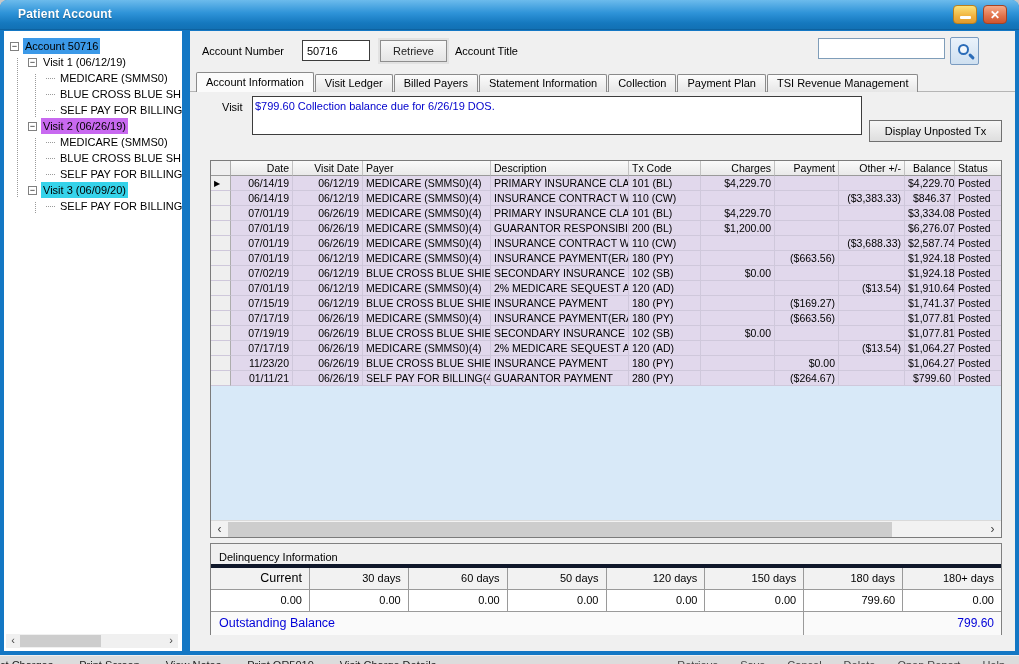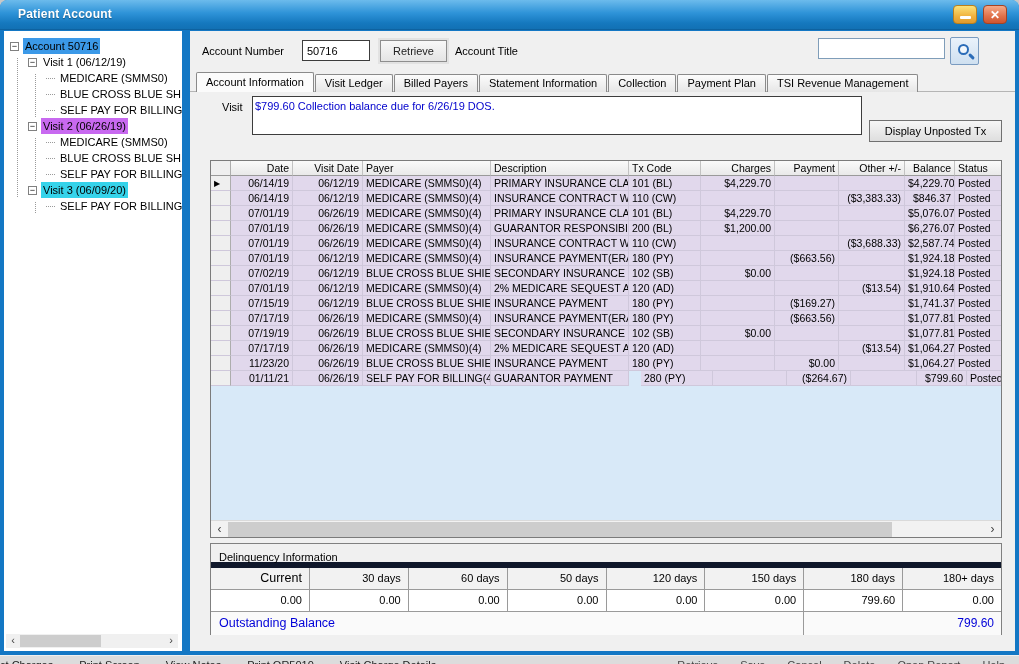--- a/index.html
+++ b/index.html
@@ -74,21 +74,21 @@
   .grow.data .gcell.selcol, #grid-header .gcell.selcol { background:#EFEFEF; border-right:1px solid #ADADAD; }
   .ar { text-align:right; } .al { text-align:left; }
   .rowarrow { font-size:8px; line-height:15px; color:#000; }
   #grid-hscroll { position:absolute; left:0; bottom:0; width:100%; height:17px; background:#F2F2F2; display:flex; align-items:center; border-top:1px solid #DADADA; }
   #grid-hscroll .sarrow { width:17px; height:17px; line-height:16px; font-size:12px; }
   #grid-thumb { width:84%; height:15px; background:#CDCDCD; }
   #grid-hscroll .sarrow.right { margin-left:auto; }
 
   
   #delinq { position:absolute; left:20px; top:512px; width:792px; height:92px; border:1px solid #808080; background:#F0F0F0; }
-  #delinq-title { height:24px; line-height:26px; padding-left:8px; font-size:11px; border-bottom:6px solid #0f172a; }
+  #delinq-title { height:24px; line-height:26px; padding-left:8px; font-size:11px; border-bottom:4px solid #0f172a; }
   .drow { display:flex; width:100%; }
   .dcell { flex:1; height:22px; line-height:21px; font-size:11px; padding:0 7px; text-align:right; border-right:1px solid #9A9A9A; overflow:hidden; }
   .dcell:last-child { border-right:none; }
   #delinq-headers .dcell { background:#F2F2F2; border-bottom:1px solid #9A9A9A; }
   #delinq-headers .dcell:first-child { font-size:12.5px; }
   #delinq-values .dcell { background:#FFFFFF; border-bottom:1px solid #9A9A9A; }
   #outstanding-row { display:flex; height:23px; background:#FAFAFA; }
   #outstanding-label { flex:1; line-height:23px; padding-left:8px; font-size:12.5px; color:#0000D8; }
   #outstanding-value { width:198px; line-height:23px; text-align:right; padding-right:7px; font-size:12px; color:#0000D8; border-left:1px solid #9A9A9A; }
 
@@ -241,21 +241,21 @@
           <div class="grow data">
             <div class="gcell al selcol" style="width: 20px;"></div>
             <div class="gcell ar" style="width: 62px;">07/01/19</div>
             <div class="gcell ar" style="width: 70px;">06/26/19</div>
             <div class="gcell al" style="width: 128px;">MEDICARE (SMMS0)(4)</div>
             <div class="gcell al" style="width: 138px;">PRIMARY INSURANCE CLAIM</div>
             <div class="gcell al" style="width: 72px;">101 (BL)</div>
             <div class="gcell ar" style="width: 74px;">$4,229.70</div>
             <div class="gcell ar" style="width: 64px;"></div>
             <div class="gcell ar" style="width: 66px;"></div>
-            <div class="gcell ar" style="width: 50px;">$5,076.07</div>
+            <div class="gcell ar" style="width: 50px;">$3,334.08</div>
             <div class="gcell al" style="width: 62px;">Posted</div>
           </div>
           <div class="grow data">
             <div class="gcell al selcol" style="width: 20px;"></div>
             <div class="gcell ar" style="width: 62px;">07/01/19</div>
             <div class="gcell ar" style="width: 70px;">06/26/19</div>
             <div class="gcell al" style="width: 128px;">MEDICARE (SMMS0)(4)</div>
             <div class="gcell al" style="width: 138px;">GUARANTOR RESPONSIBILITY</div>
             <div class="gcell al" style="width: 72px;">200 (BL)</div>
             <div class="gcell ar" style="width: 74px;">$1,200.00</div>
@@ -380,21 +380,21 @@
             <div class="gcell ar" style="width: 66px;"></div>
             <div class="gcell ar" style="width: 50px;">$1,064.27</div>
             <div class="gcell al" style="width: 62px;">Posted</div>
           </div>
           <div class="grow data">
             <div class="gcell al selcol" style="width: 20px;"></div>
             <div class="gcell ar" style="width: 62px;">01/11/21</div>
             <div class="gcell ar" style="width: 70px;">06/26/19</div>
             <div class="gcell al" style="width: 128px;">SELF PAY FOR BILLING(4)</div>
             <div class="gcell al" style="width: 138px;">GUARANTOR PAYMENT</div>
-            <div class="gcell al" style="width: 72px; margin-left: 12px;">280 (PY)</div>
+            <div class="gcell al" style="width: 72px;">280 (PY)</div>
             <div class="gcell ar" style="width: 74px;"></div>
             <div class="gcell ar" style="width: 64px;">($264.67)</div>
             <div class="gcell ar" style="width: 66px;"></div>
             <div class="gcell ar" style="width: 50px;">$799.60</div>
             <div class="gcell al" style="width: 62px;">Posted</div>
           </div>
         </div>
       <div id="grid-hscroll">
         <div class="sarrow">‹</div>
         <div id="grid-thumb"></div>

